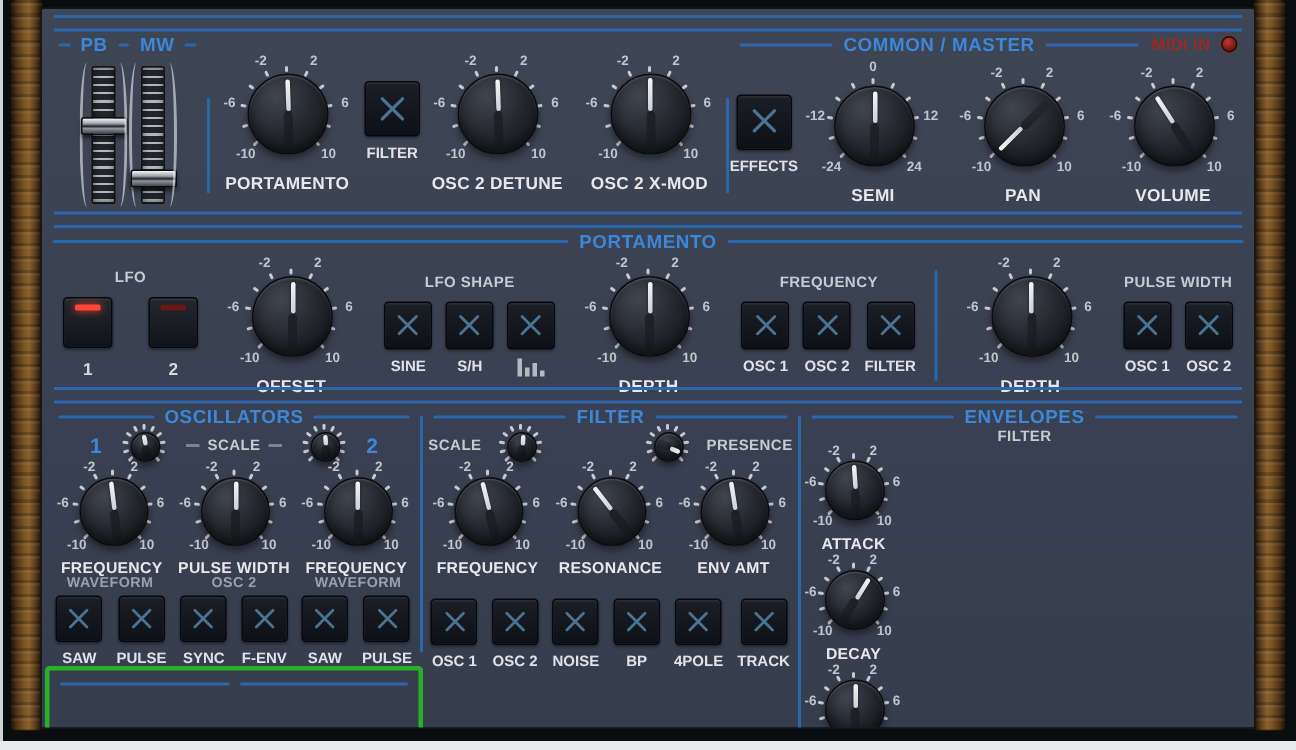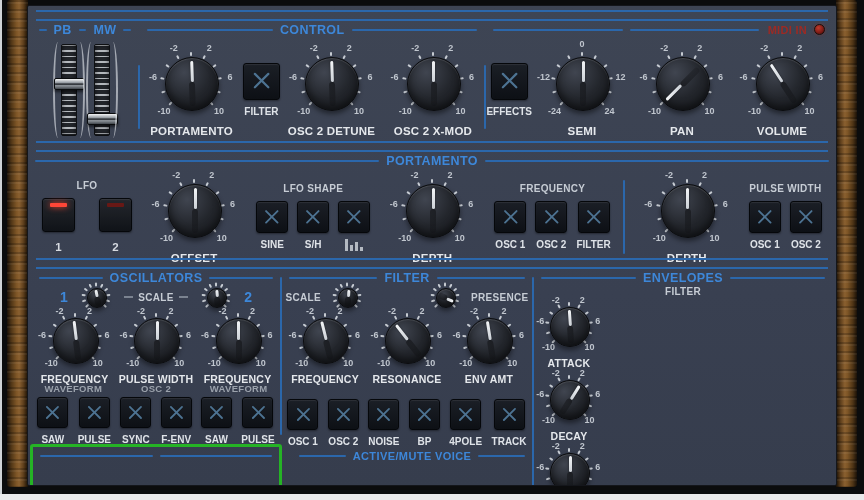--- a/index.html
+++ b/index.html
@@ -154,25 +154,20 @@
           <div class="thumb" style="top: 44%;"></div>
         </div>
         <div class="slider">
           <div class="track"></div>
           <div class="thumb" style="top: 82%;"></div>
         </div>
       </div>
     </section>
     <i class="vdiv v-row1"></i>
     <section class="sec ctrl">
-      <div class="sec-head">
-        <i class="line"></i>
-        <span class="title">CONTROL</span>
-        <i class="line"></i>
-      </div>
       <div class="sec-body">
         <div>
             <div class="knob-unit xl">
               <div class="kscale" style="width: 100px; height: 82px;">
                 <i class="tick" style="left: 50px; top: 41px; transform: translate(-50%, -50%) rotate(-135deg) translateY(-29px);"></i>
                 <i class="tick" style="left: 50px; top: 41px; transform: translate(-50%, -50%) rotate(-108deg) translateY(-29px);"></i>
                 <i class="tick" style="left: 50px; top: 41px; transform: translate(-50%, -50%) rotate(-81deg) translateY(-29px);"></i>
                 <i class="tick" style="left: 50px; top: 41px; transform: translate(-50%, -50%) rotate(-54deg) translateY(-29px);"></i>
                 <i class="tick" style="left: 50px; top: 41px; transform: translate(-50%, -50%) rotate(-27deg) translateY(-29px);"></i>
                 <i class="tick" style="left: 50px; top: 41px; transform: translate(-50%, -50%) rotate(0deg) translateY(-29px);"></i>
@@ -267,20 +262,21 @@
               </div>
               <div class="klabel">OSC 2 X-MOD</div>
             </div>
           </div>
       </div>
     </section>
     <i class="vdiv v-row1"></i>
     <section class="sec common">
       <div class="sec-head">
         <i class="line"></i>
+        <span class="title">COMMON / MASTER</span>
         <i class="line"></i>
         <span class="midi">MIDI IN</span>
         <i class="led-dot"></i>
       </div>
       <div class="sec-body">
         <div>
             <div class="xunit">
               <div class="xbtn b34">
                 <svg viewBox="0 0 30 30" class="xmark">
                   <line x1="7" y1="7" x2="23" y2="23"></line>
@@ -1029,25 +1025,20 @@
       </div>
       <div class="voice-row">
         <div class="voice-box green" style="border-color: rgb(37, 179, 37);">
           <div class="sec-head">
             <i class="line"></i>
             <i class="line"></i>
           </div>
           <div class="vrow"></div>
         </div>
         <div class="voice-box plain">
-          <div class="sec-head">
-            <i class="line"></i>
-            <span class="title small">ACTIVE/MUTE VOICE</span>
-            <i class="line"></i>
-          </div>
           <div class="vrow"></div>
         </div>
 
       </div>
     </div>
     <i class="vdiv v-row3"></i>
     <section class="sec env">
       <div class="sec-head">
         <i class="line"></i>
         <span class="title">ENVELOPES</span>

